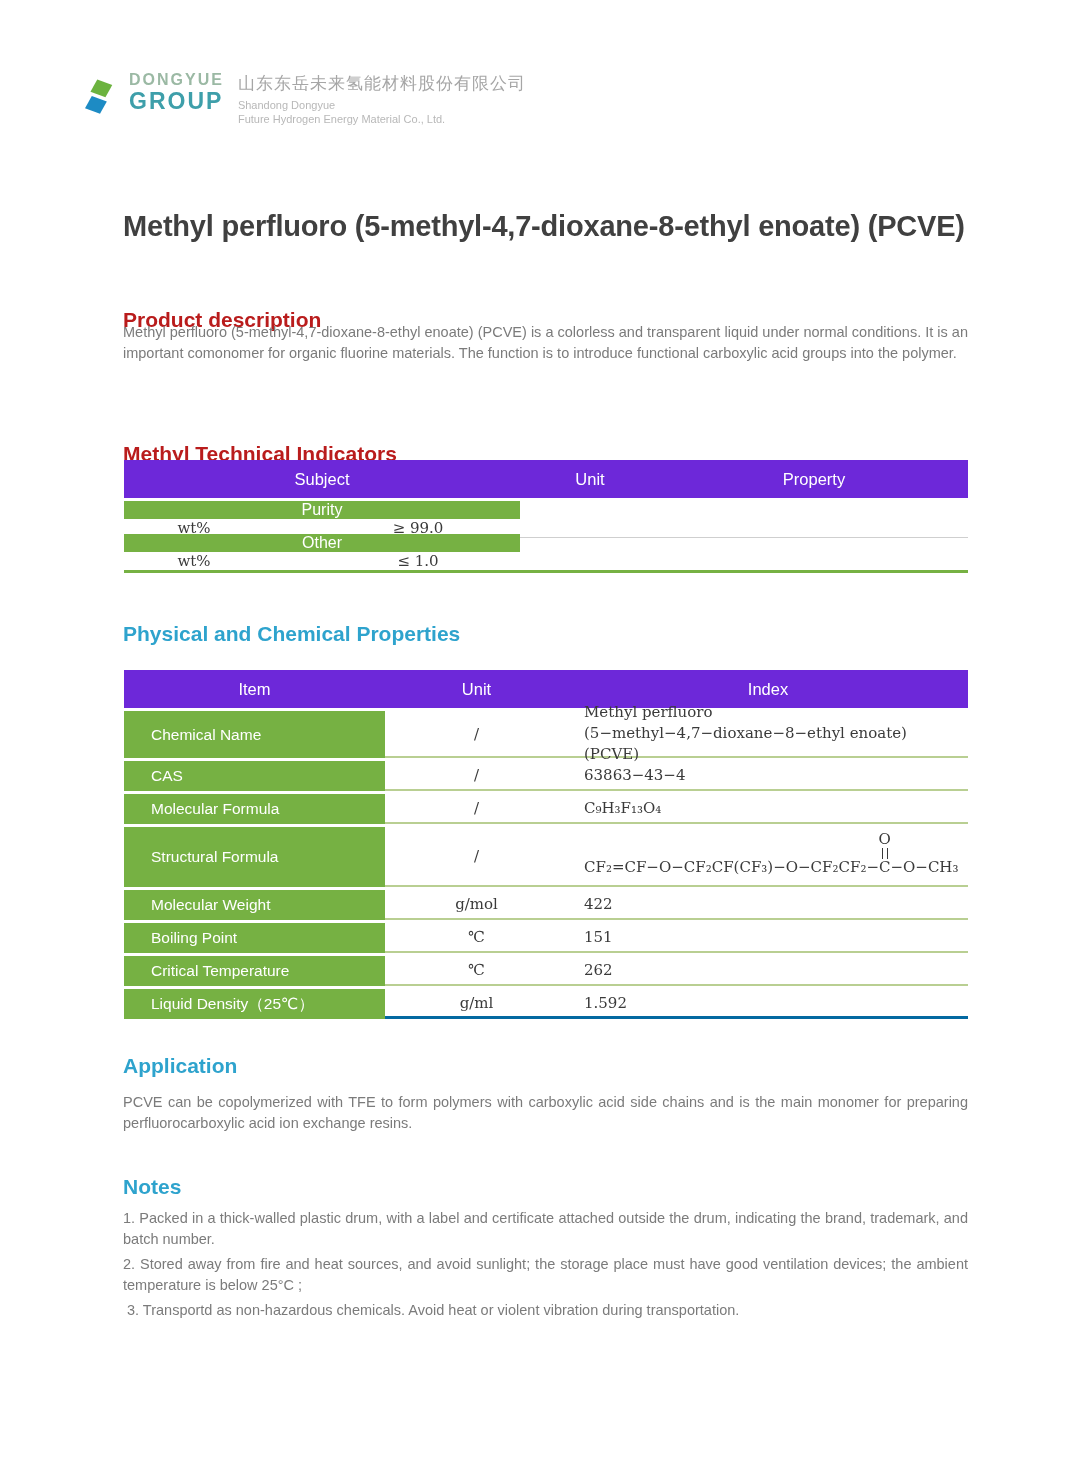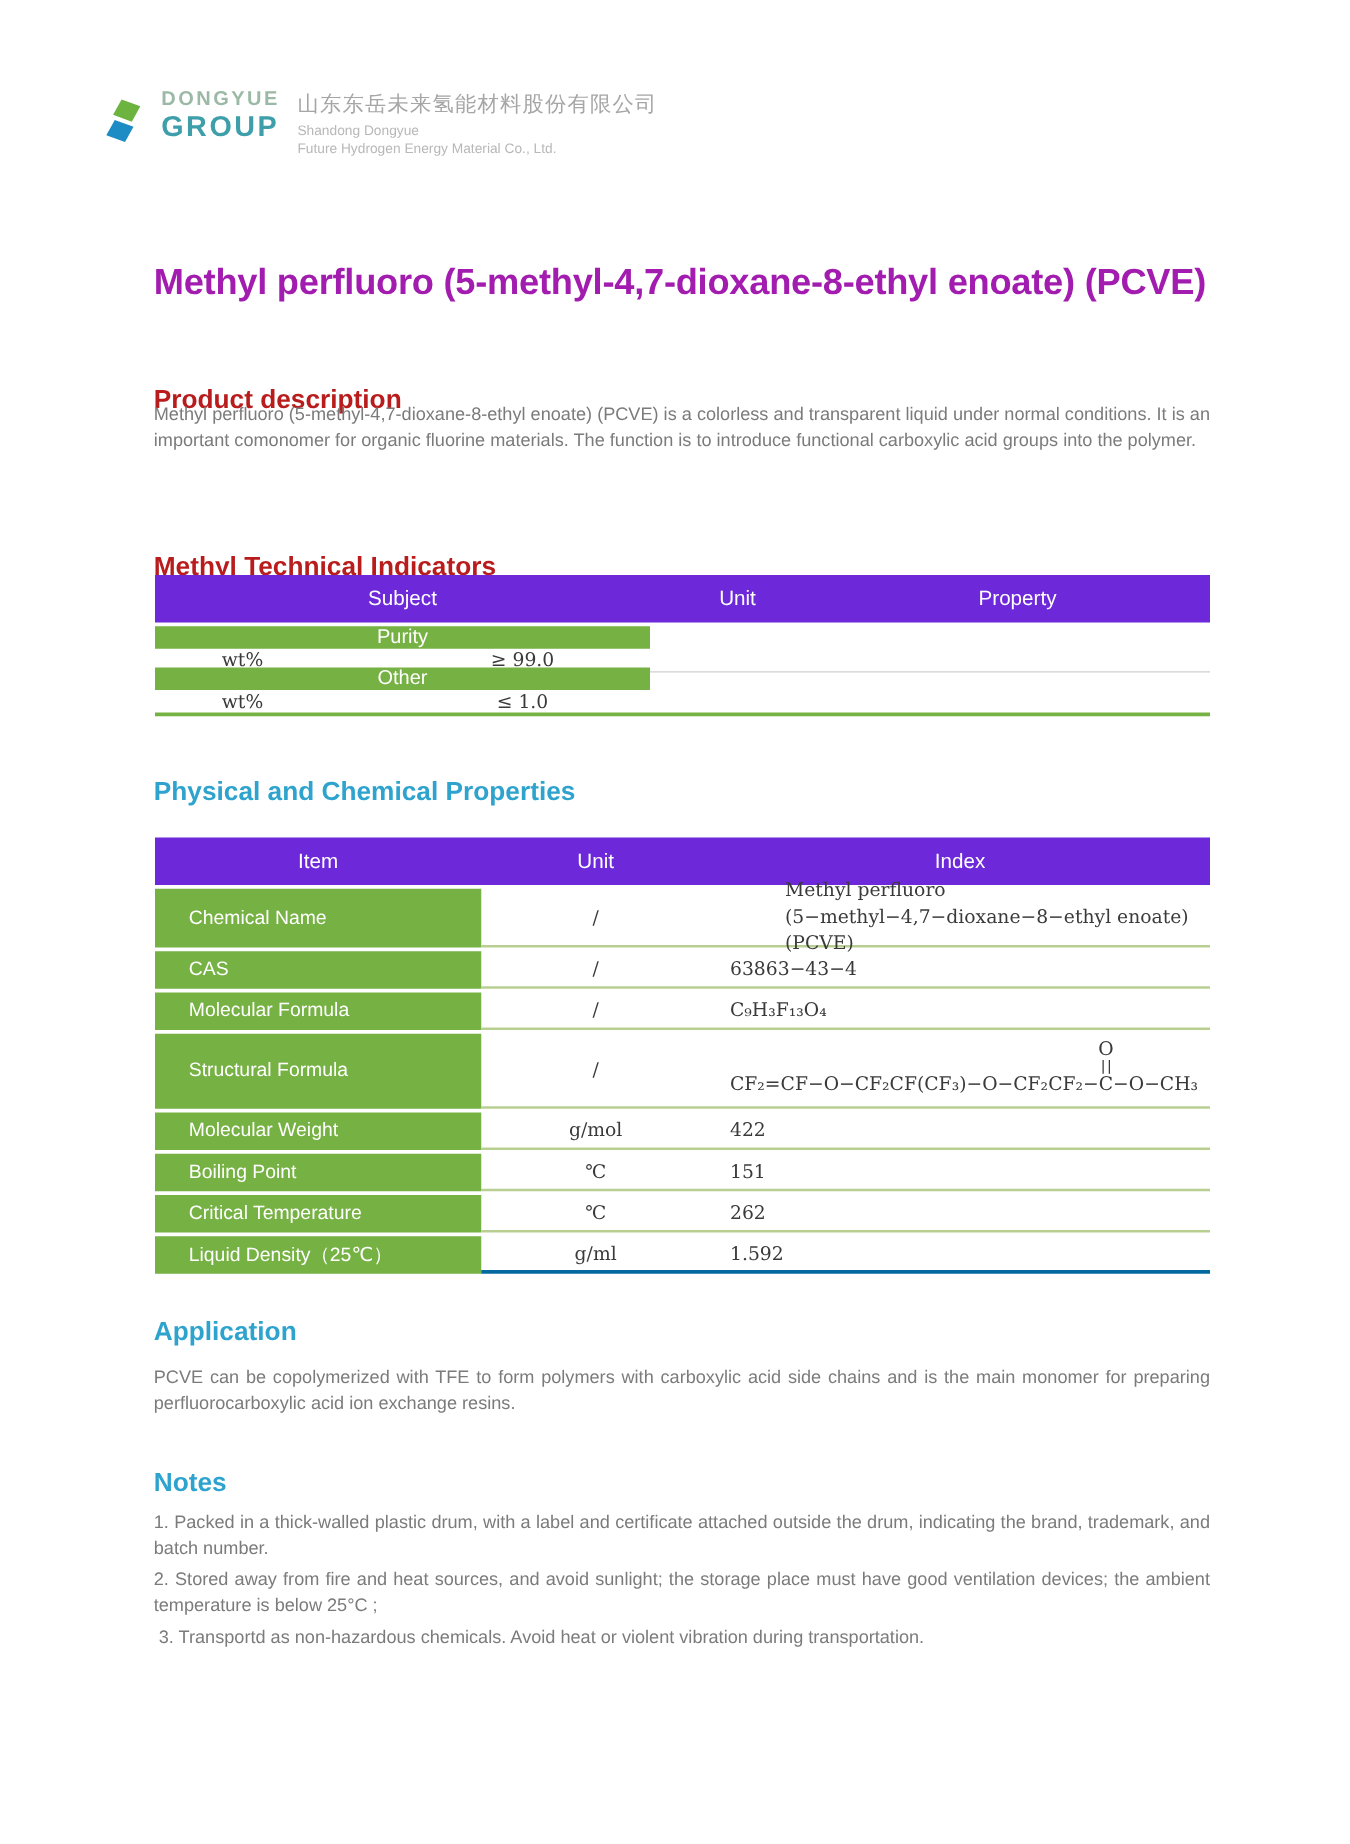--- a/index.html
+++ b/index.html
@@ -11,21 +11,21 @@
   .logo-mark{width:30px;height:44px;margin-top:4px;}
   .logo-words{margin-left:14px;line-height:1;}
   .logo-w1{font-size:16px;letter-spacing:2px;color:#9BB9A4;font-weight:bold;}
   .logo-w2{font-size:23px;letter-spacing:2px;color:#3E9FAA;font-weight:bold;margin-top:2px;}
   .company{margin-left:14px;}
   .company-cn{font-size:17px;color:#A6A6A6;letter-spacing:1px;}
   .company-en{font-size:11px;color:#B8B8B8;line-height:14px;margin-top:3px;}
 
   
   .title{position:absolute;left:123px;top:210px;width:900px;font-size:29px;font-weight:bold;
-         color:#a21caf;letter-spacing:-0.2px;}
+         color:#404040;letter-spacing:-0.2px;}
   .h2{position:absolute;left:123px;font-size:21px;font-weight:bold;}
   .h-blue{color:#b91c1c;margin-top:28px;}
   .h-cyan{color:#2EA3CD;}
   .para{position:absolute;left:123px;width:845px;font-size:14.5px;line-height:21px;color:#7B7B7B;
         text-align:justify;}
 
   
   .tbl{position:absolute;left:124px;width:844px;}
   .thead{display:flex;height:38px;background:#6d28d9;color:#ffffff;}
   .th{display:flex;align-items:center;justify-content:center;font-size:16.5px;}
@@ -45,21 +45,21 @@
   
   .t2-c1{width:261px;}.t2-c2{width:183px;}.t2-c3{width:400px;}
   .t2-row{display:flex;height:30px;margin-top:3px;}
   .t2-row.tall{height:47px;}
   .t2-row.xl{height:60px;}
   .t2-item{width:261px;padding-left:27px;box-sizing:border-box;font-size:15.5px;}
   .t2-right{flex:1;display:flex;border-bottom:2px solid #B9CF92;}
   .t2-right.last{border-bottom:3px solid #0369a1;text-align:right;}
   .t2-unit{width:183px;display:flex;align-items:center;justify-content:center;}
   .t2-index{flex:1;padding-left:16px;display:flex;align-items:center;}
-  .t2-index .wrap{max-width:365px;line-height:21px;margin-left:44px;}
+  .t2-index .wrap{max-width:365px;line-height:21px;}
   .t2-index.bottom{align-items:flex-end;padding-bottom:9px;}
 
   
   .carbonyl{position:relative;display:inline-block;}
   .c-o{position:absolute;bottom:1.9em;left:50%;transform:translateX(-50%);}
   .c-bond{position:absolute;bottom:1.12em;left:50%;transform:translateX(-50%);
           width:6px;height:11px;box-sizing:border-box;
           border-left:1.6px solid #3A3A3A;border-right:1.6px solid #3A3A3A;}
 
   

